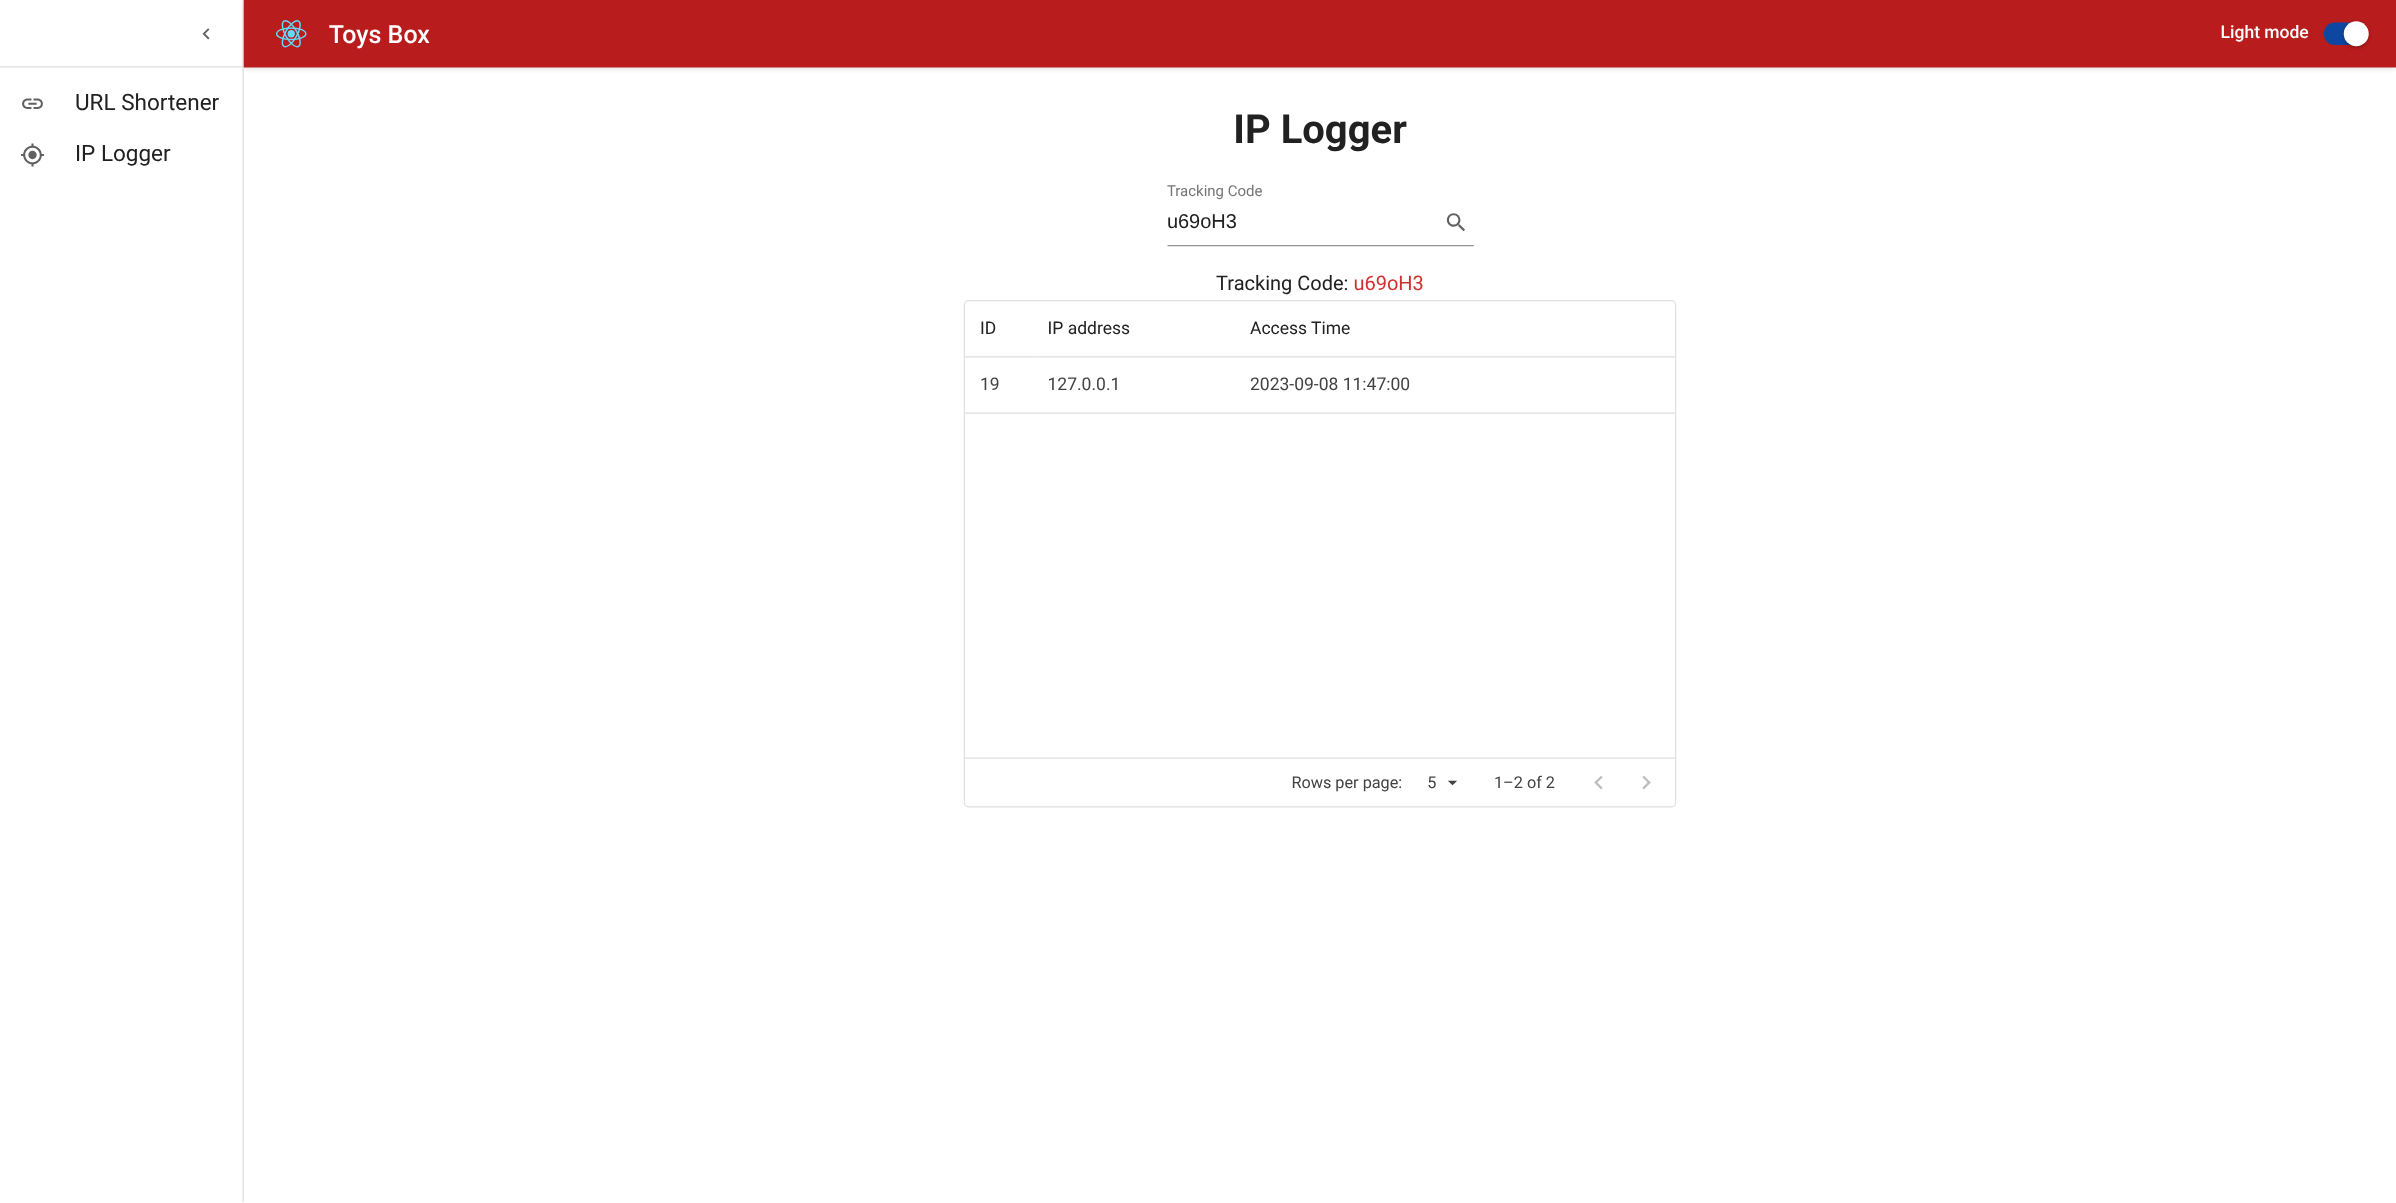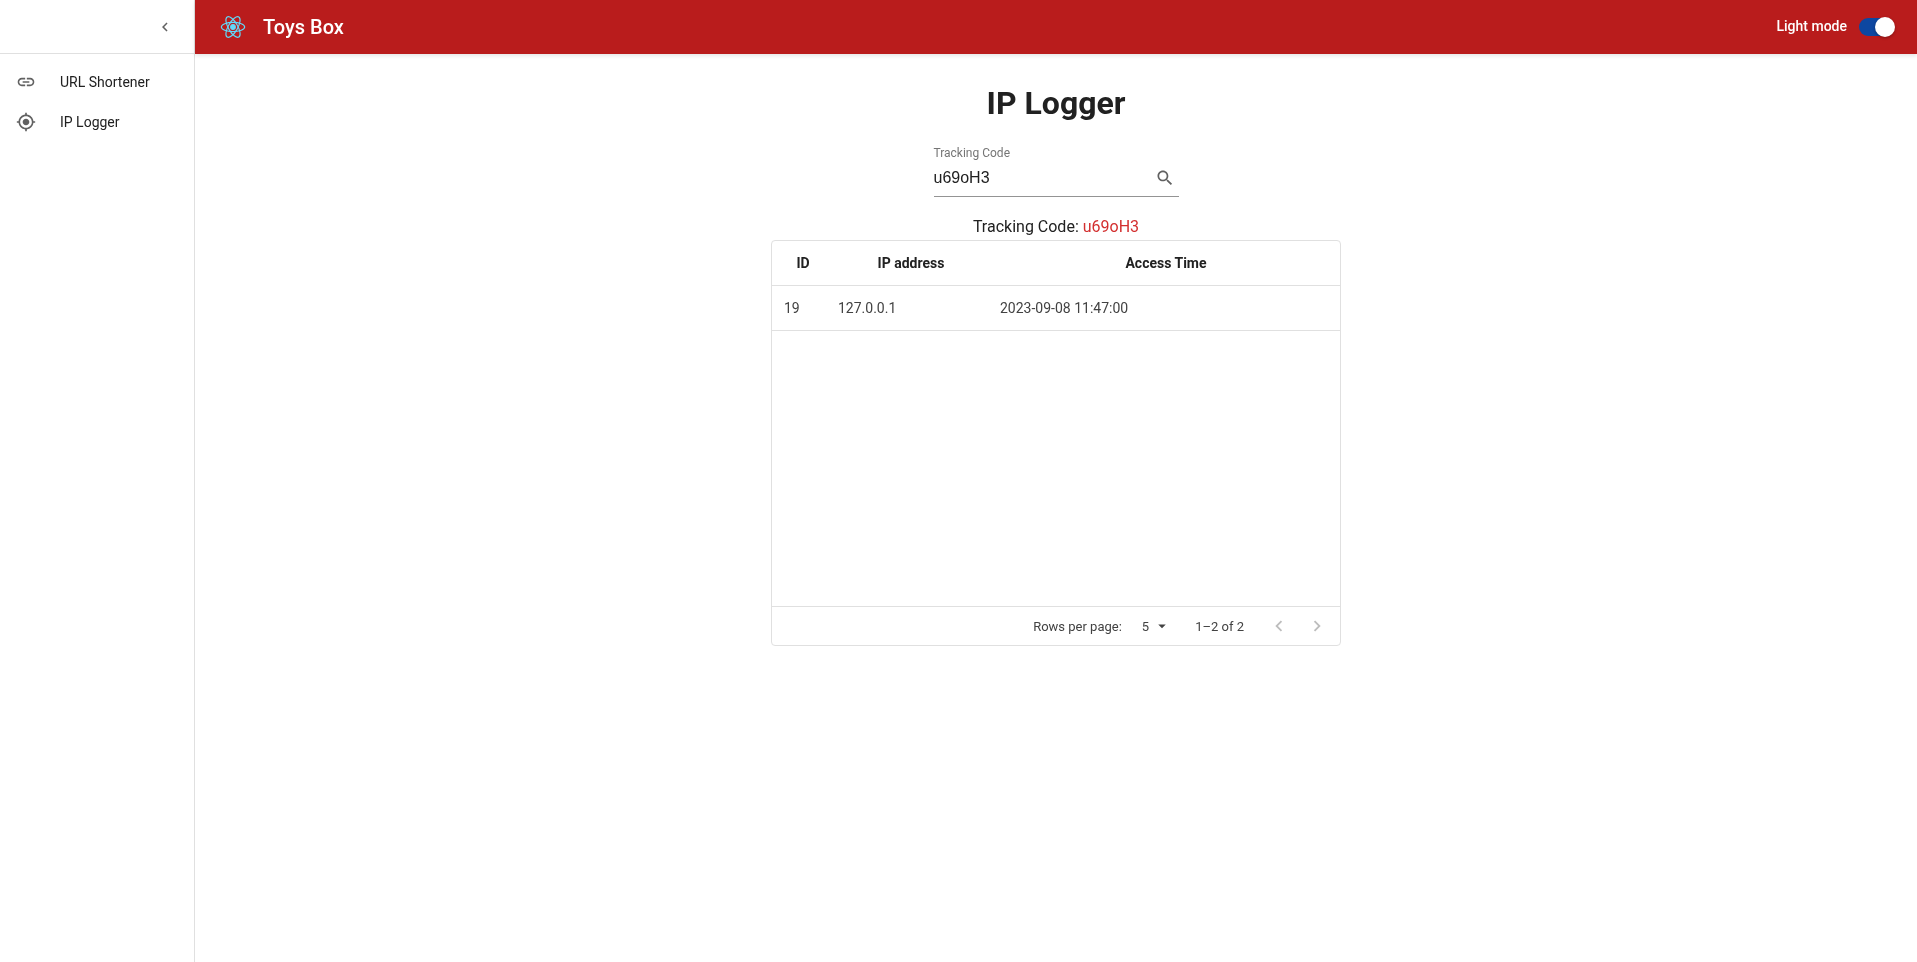--- a/index.html
+++ b/index.html
@@ -42,21 +42,21 @@
     }
     .sidebar-nav {
       padding-top: 8px;
     }
     .sidebar-item {
       display: flex;
       align-items: center;
       padding: 10px 16px;
       cursor: pointer;
       color: #212121;
-      font-size: 14px;
+      font-size: 18px;
       gap: 24px;
     }
     .sidebar-icon {
       width: 20px;
       height: 20px;
       display: flex;
       align-items: center;
       justify-content: center;
       color: #616161;
     }
@@ -185,24 +185,24 @@
     }
     .table-scroll {
       flex: 1;
       overflow: auto;
     }
     table {
       width: 100%;
       border-collapse: collapse;
     }
     th {
-      text-align: center;
+      text-align: left;
       padding: 14px 8px;
       font-size: 14px;
-      font-weight: 700;
+      font-weight: 400;
       color: #212121;
       border-bottom: 1px solid #e0e0e0;
     }
     th:first-child {
       padding-left: 12px;
     }
     td {
       padding: 14px 8px;
       font-size: 14px;
       color: #424242;

